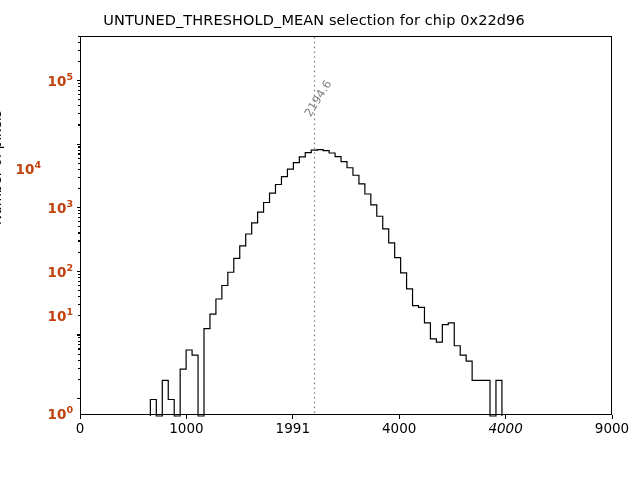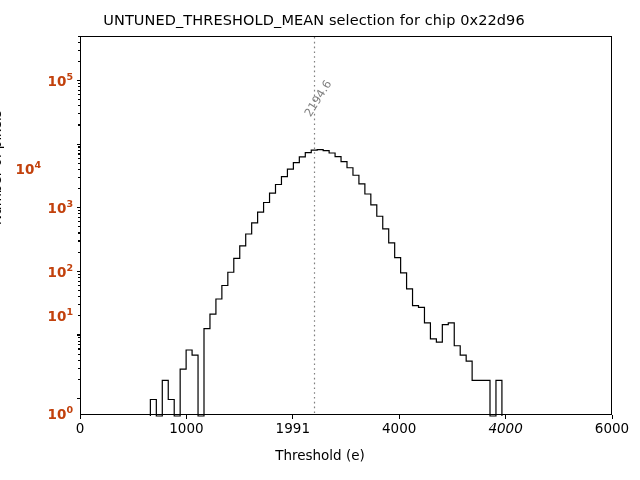--- a/index.html
+++ b/index.html
@@ -31,37 +31,36 @@
                transform:rotate(-58deg);transform-origin:left bottom;}
 </style>
 </head>
 <body>
 
 <div id="figure">
 
   <div id="title">UNTUNED_THRESHOLD_MEAN selection for chip 0x22d96</div>
 
   <div id="ylabel">Number of pixels</div>
-  <div id="xlabel">Threshold (e)</div>
 
   <div id="ytick-labels">
       <div class="ytick-label" style="top: 413px; right: 567px;">10<sup>0</sup></div>
       <div class="ytick-label" style="top: 315px; right: 567px;">10<sup>1</sup></div>
       <div class="ytick-label" style="top: 271.275px; right: 567px;">10<sup>2</sup></div>
       <div class="ytick-label" style="top: 207px; right: 567px;">10<sup>3</sup></div>
       <div class="ytick-label" style="top: 144.064px; right: 599px; margin-top: 24px;">10<sup>4</sup></div>
       <div class="ytick-label" style="top: 80.4583px; right: 567px;">10<sup>5</sup></div>
     </div>
   <div id="xtick-labels">
       <div class="xtick-label" style="left: 80px;">0</div>
       <div class="xtick-label" style="left: 186.4px;">1000</div>
       <div class="xtick-label" style="left: 292.8px;">1991</div>
       <div class="xtick-label" style="left: 399.2px;">4000</div>
       <div class="xtick-label" style="left: 505.6px; font-style: italic;">4000</div>
-      <div class="xtick-label" style="left: 612px;">6000</div>
+      <div class="xtick-label" style="left: 612px;">9000</div>
     </div>
   <div id="tickmarks">
       <div class="tickmark" style="left: 76.5px; top: 397.986px; width: 3.5px; height: 1.15px;"></div>
       <div class="tickmark" style="left: 76.5px; top: 334.38px; width: 3.5px; height: 1.15px;"></div>
       <div class="tickmark" style="left: 76.5px; top: 270.775px; width: 3.5px; height: 1.15px;"></div>
       <div class="tickmark" style="left: 76.5px; top: 207.169px; width: 3.5px; height: 1.15px;"></div>
       <div class="tickmark" style="left: 76.5px; top: 143.564px; width: 3.5px; height: 1.15px;"></div>
       <div class="tickmark" style="left: 76.5px; top: 79.9583px; width: 3.5px; height: 1.15px;"></div>
       <div class="tickmark" style="left: 78px; top: 378.838px; width: 2px; height: 1.15px;"></div>
       <div class="tickmark" style="left: 78px; top: 367.638px; width: 2px; height: 1.15px;"></div>

